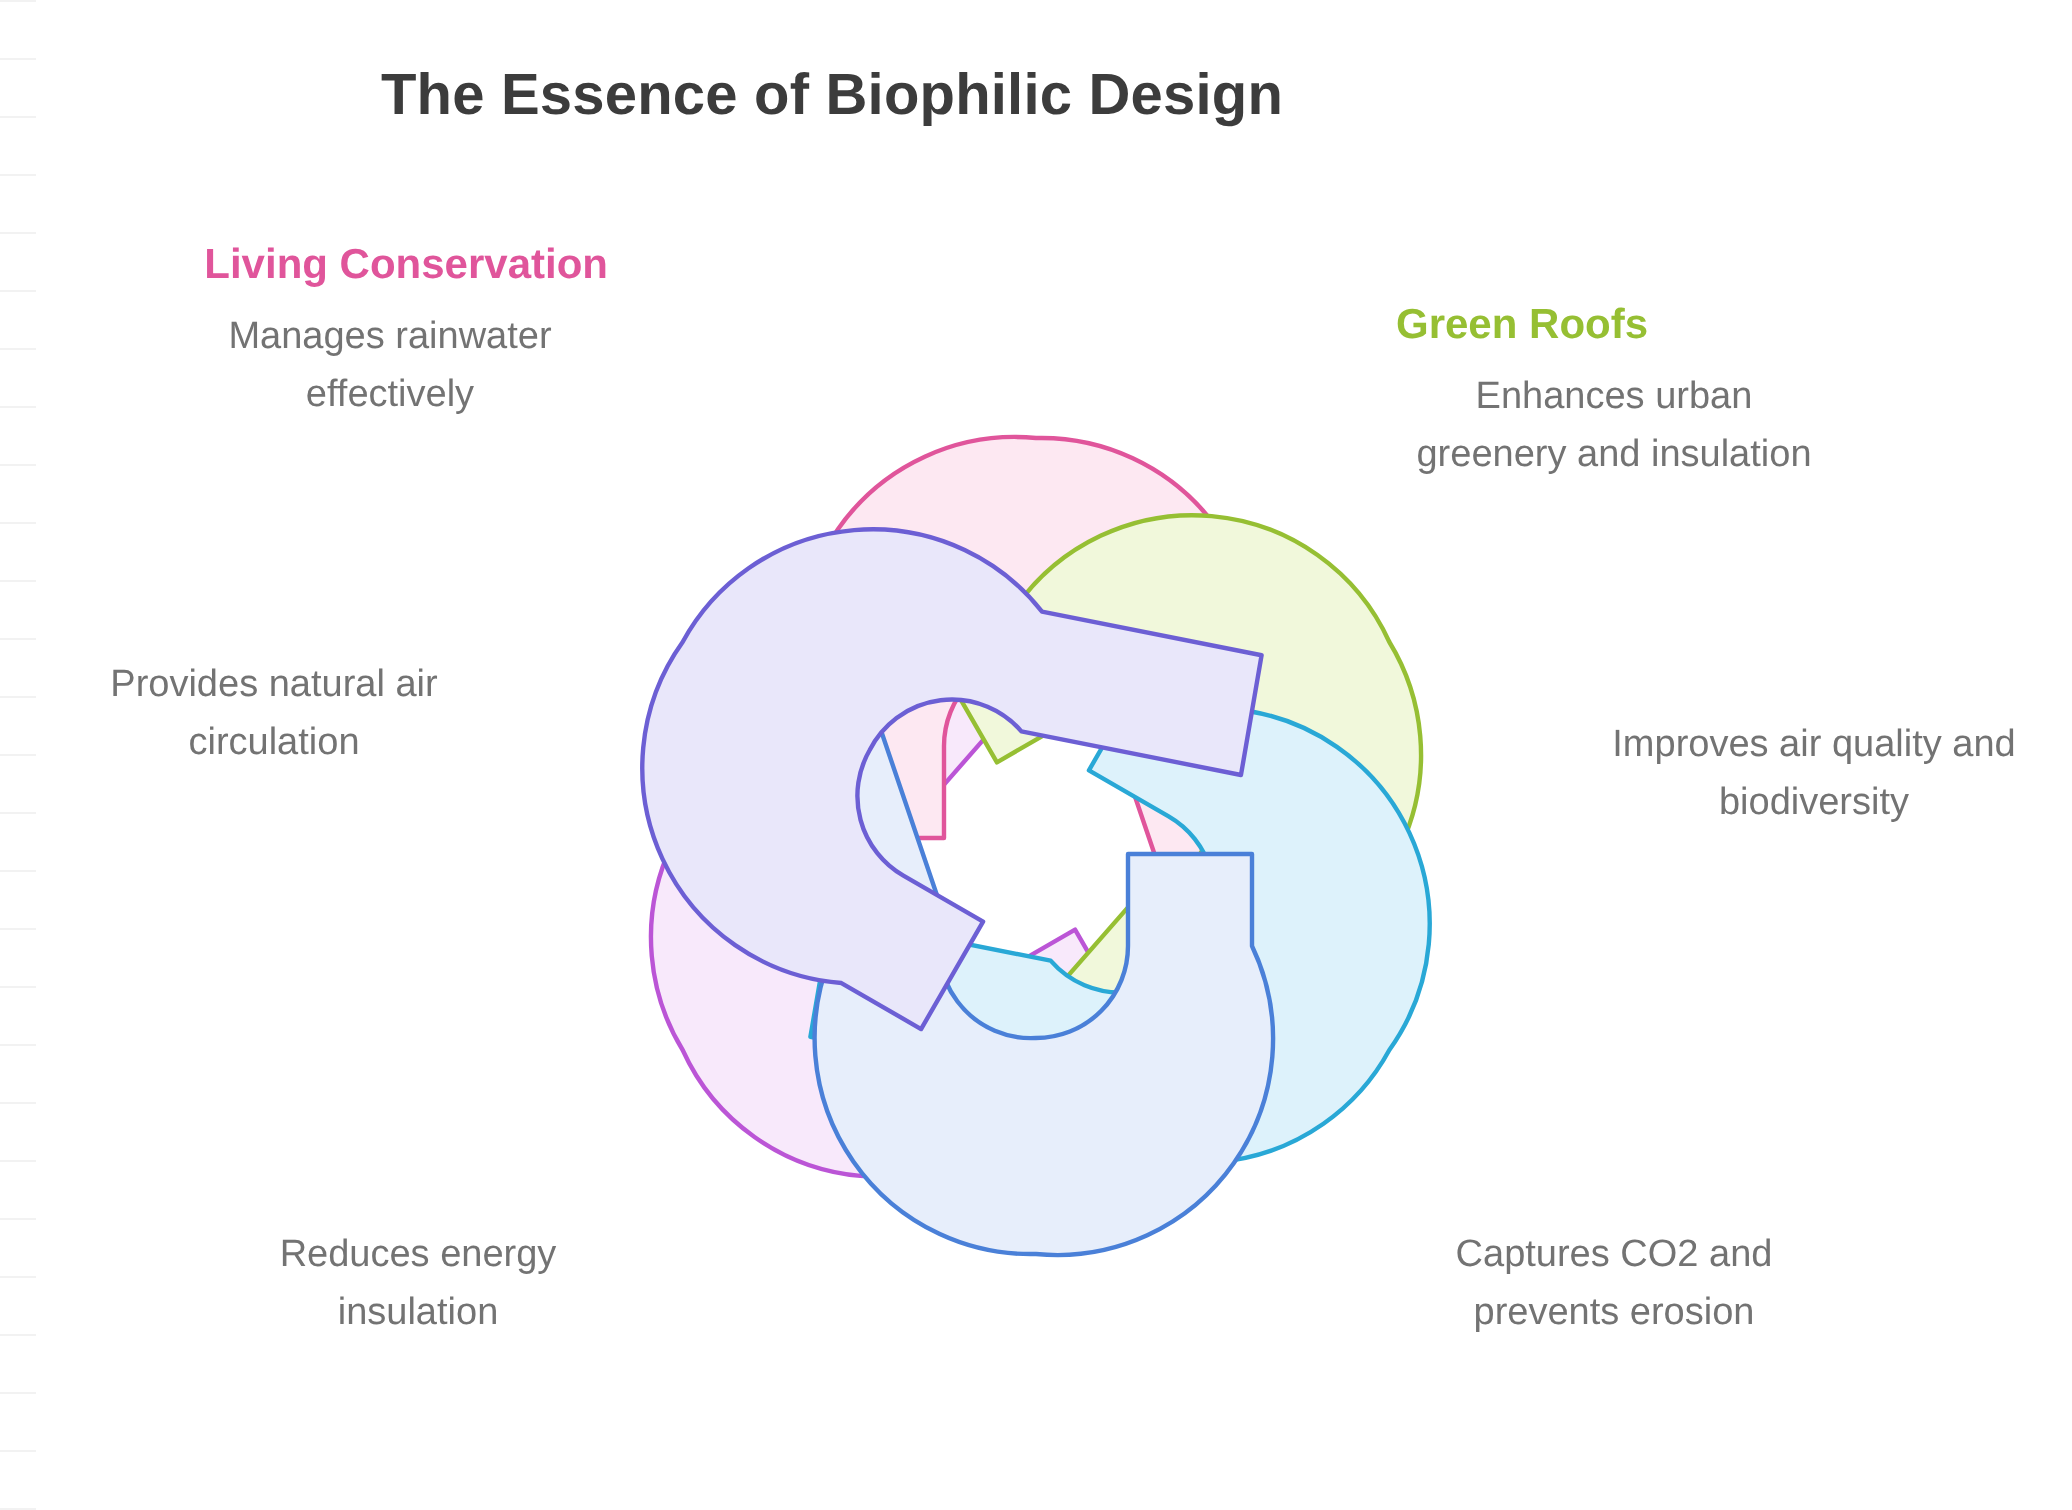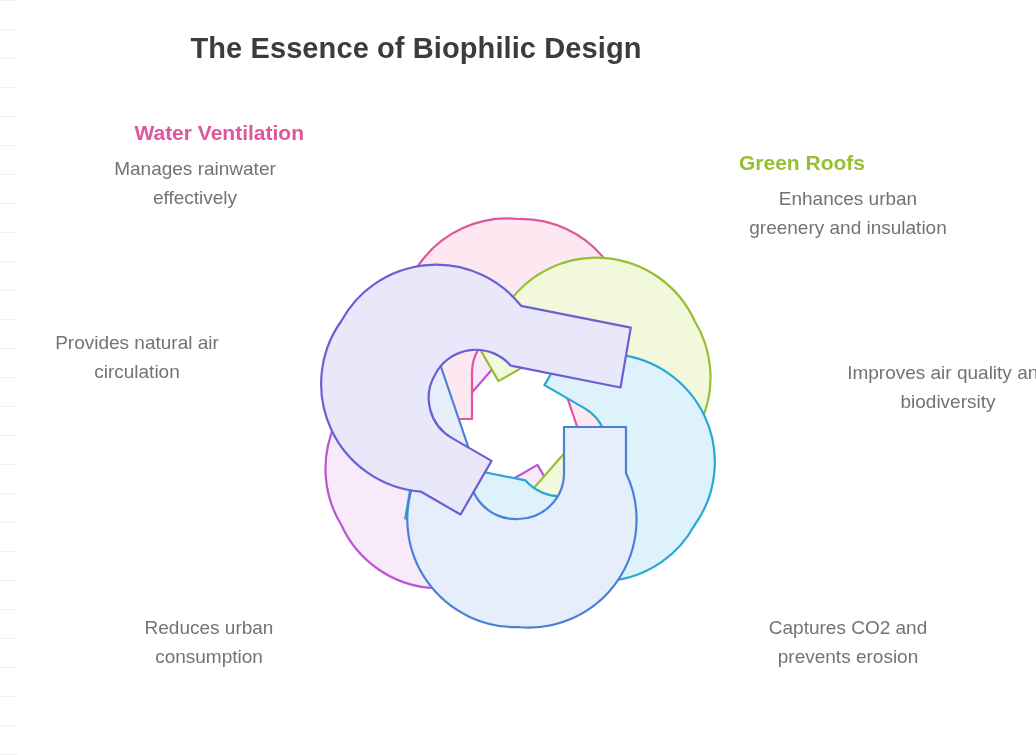--- a/index.html
+++ b/index.html
@@ -64,21 +64,21 @@
   }
   .label .lab-desc {
     font-size: 19px;
     color: #737373;
     line-height: 1.53;
     margin: 0;
     text-align: center;
   }
 
   .align-right { text-align: right; }
-  .align-left  { text-align: left; margin-left: 41px;  }
+  .align-left  { text-align: left;  }
 
   
   .lab-water       { left: 86px;  top: 118px; }
   .lab-green       { left: 698px; top: 148px; }
   .lab-ventilation { left: 28px;  top: 328px; }
   .lab-living      { left: 798px; top: 358px; }
   .lab-natural     { left: 100px; top: 613px; }
   .lab-landscaping { left: 698px; top: 613px; }
 </style>
 </head>
@@ -116,36 +116,36 @@
       <use href="#hook" transform="rotate(120 270 268)" fill="#ddf2fb" stroke="#29a8d6" stroke-width="2.2" stroke-linejoin="round"></use>
 
       <use href="#hook" transform="rotate(180 270 268)" fill="#e7eefb" stroke="#4a80d8" stroke-width="2.2" stroke-linejoin="round"></use>
 
       <use href="#hook" transform="rotate(300 270 268)" fill="#e9e7fa" stroke="#6c5fd4" stroke-width="2.2" stroke-linejoin="round"></use>
     </g>
   </svg>
 </div>
 
 <div class="label lab-water align-right">
-  <p class="lab-title" style="color: rgb(224, 85, 155);">Water Ventilation</p>
+  <p class="lab-title" style="color: rgb(224, 85, 155);">Living Conservation</p>
   <p class="lab-desc">Manages rainwater effectively</p>
 </div>
 
 <div class="label lab-green align-left">
   <p class="lab-title" style="color: rgb(150, 191, 51);">Green Roofs</p>
   <p class="lab-desc">Enhances urban greenery and insulation</p>
 </div>
 
 <div class="label lab-living align-left">
   <p class="lab-desc">Improves air quality and biodiversity</p>
 </div>
 
 <div class="label lab-landscaping align-left">
   <p class="lab-desc">Captures CO2 and prevents erosion</p>
 </div>
 
 <div class="label lab-natural align-right">
-  <p class="lab-desc">Reduces urban consumption</p>
+  <p class="lab-desc">Reduces energy insulation</p>
 </div>
 
 <div class="label lab-ventilation align-right">
   <p class="lab-desc">Provides natural air circulation</p>
 </div>
 
 </body></html>

